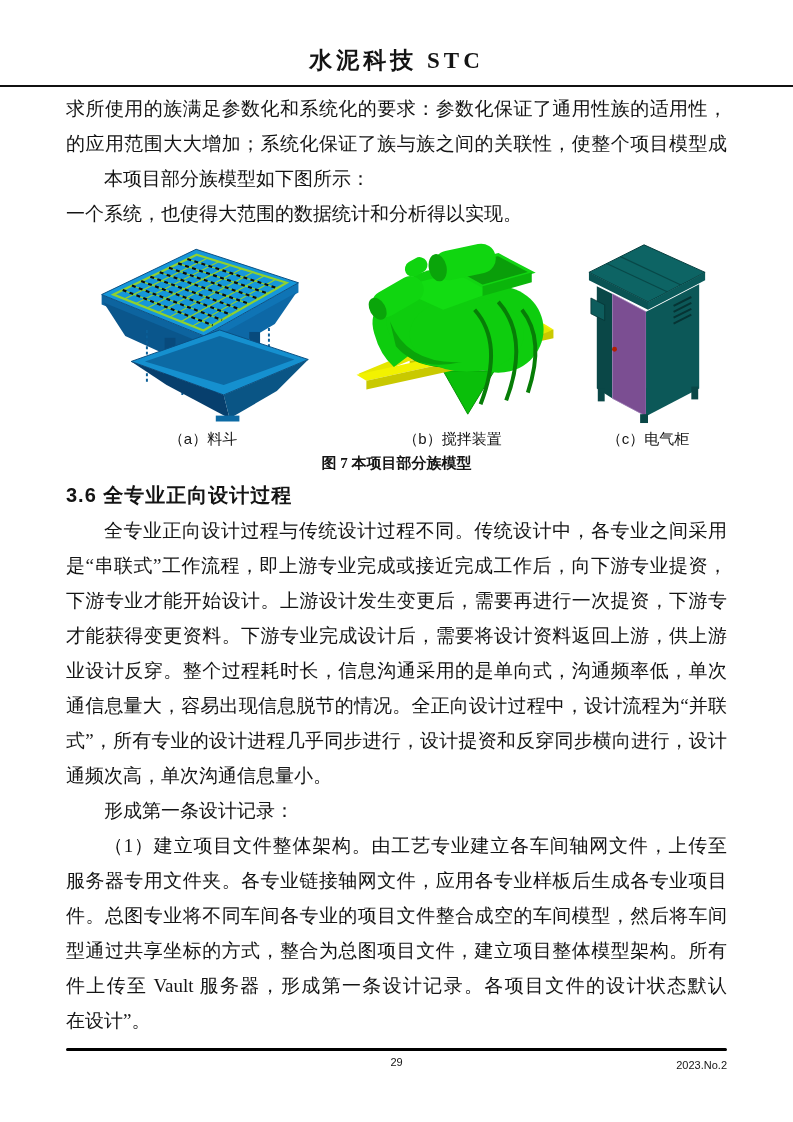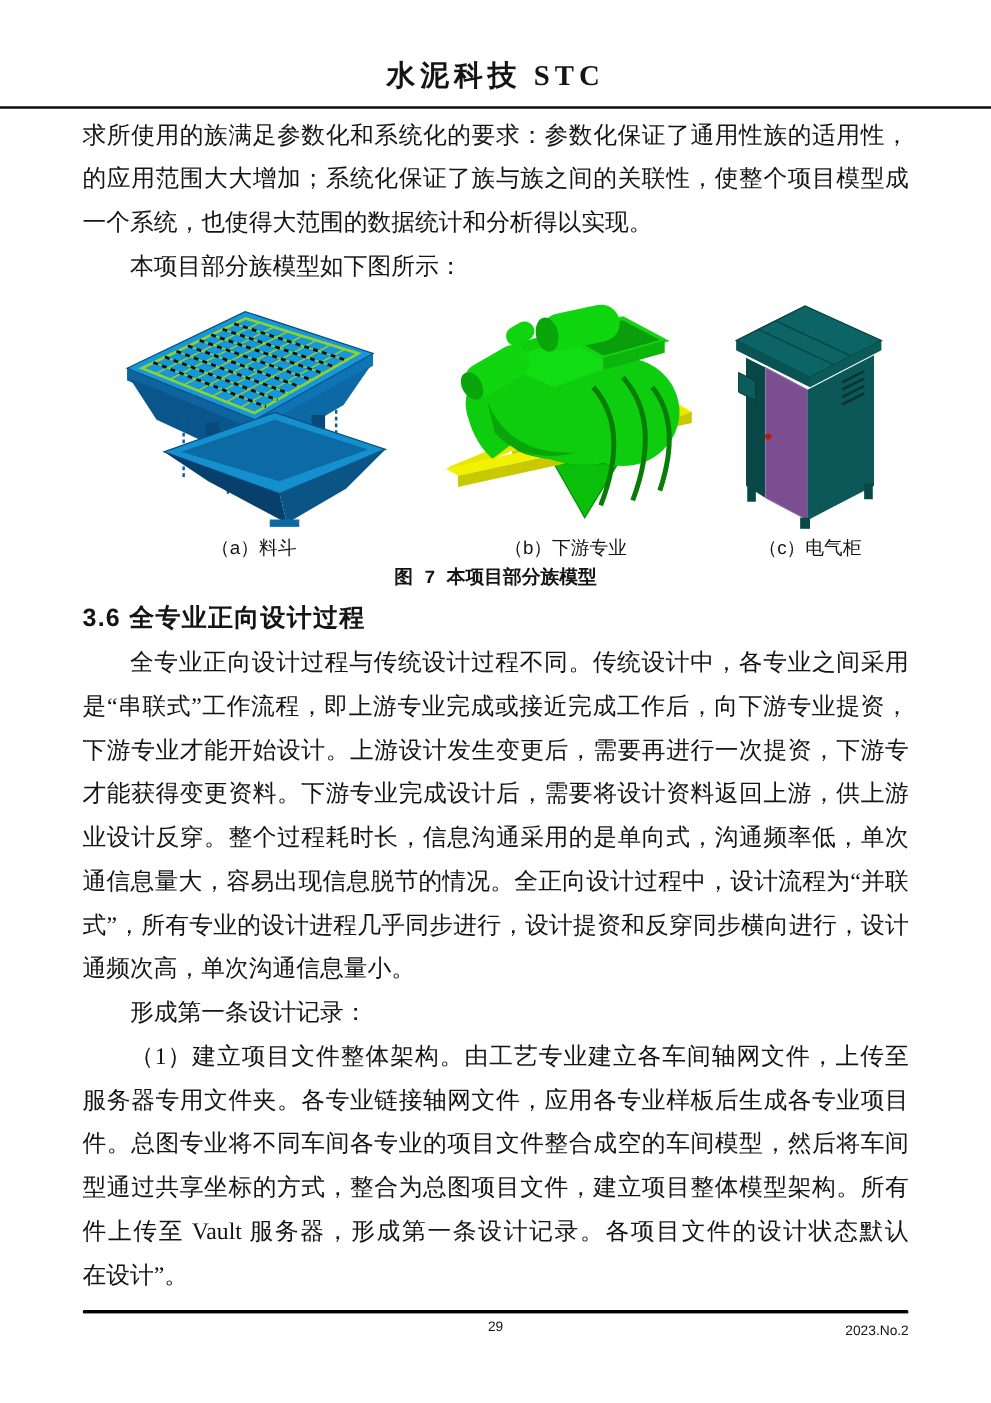--- a/index.html
+++ b/index.html
@@ -16,21 +16,21 @@
         text-align:justify;text-align-last:justify;}
   .line.align-left{text-align:left;text-align-last:left;}
   .line.indent{text-indent:2em;}
 
   .figures{display:flex;justify-content:space-between;align-items:flex-start;
            padding:2px 10px 0 14px;}
   .figure-item{display:flex;flex-direction:column;align-items:center;}
   .figure-item svg{display:block;}
   .fig-label{font-family:"Liberation Sans","DejaVu Sans",sans-serif;font-size:15px;
              line-height:24px;margin-top:2px;}
-  .figure-title{text-align:center;font-family:Liberation Mono, monospace;
+  .figure-title{text-align:center;font-family:Liberation Serif, serif;
                 font-size:15px;font-weight:600;line-height:24px;}
 
   .section-heading{font-family:"Liberation Sans","DejaVu Sans",sans-serif;font-weight:bold;
                    font-size:20px;line-height:30px;letter-spacing:1px;margin:5px 0 3px 0;}
 
   .footer{position:absolute;left:66px;right:66px;top:1048px;}
   .footer-rule{border:none;border-top:3px solid #000;margin:0 0 2px 0;border-radius:2px;}
   .footer-row{position:relative;font-family:"Liberation Sans","DejaVu Sans",sans-serif;
               font-size:11px;line-height:18px;text-align:center;}
   .issue{position:absolute;right:0;top:3px;}
@@ -40,23 +40,23 @@
 
 <div class="page">
 
   <div class="hdr-title">水泥科技 STC</div>
   <hr class="hdr-rule">
 
   <div class="content">
 
     <div class="line">求所使用的族满足参数化和系统化的要求：参数化保证了通用性族的适用性，族</div>
     <div class="line">的应用范围大大增加；系统化保证了族与族之间的关联性，使整个项目模型成为</div>
+    <div class="line align-left indent">本项目部分族模型如下图所示：</div>
+
     <div class="line align-left">一个系统，也使得大范围的数据统计和分析得以实现。</div>
-
-    <div class="line align-left indent">本项目部分族模型如下图所示：</div>
 
     <div class="figures">
 
       <div class="figure-item">
         <svg width="246" height="192" viewBox="0 0 250 190">
 
           <polygon points="126,102 222,48 222,58 126,112" fill="#0f74b5"></polygon>
           <polygon points="22,60 126,102 126,112 22,70" fill="#0d649f"></polygon>
 
           <polygon points="22,60 118,14 222,48 126,102" stroke="#0a4f82" stroke-width="1" fill="#1597da"></polygon>
@@ -119,21 +119,21 @@
           </g>
           <g transform="translate(52,64) rotate(-30)">
             <rect x="-30" y="-14" width="56" height="27" rx="13" fill="#10d610"></rect>
             <ellipse cx="-26" cy="0" rx="8" ry="12" fill="#0aa50a"></ellipse>
           </g>
 
           <path d="M128,78 q30,34 6,96" stroke="#077d07" stroke-width="4" fill="none"></path>
           <path d="M152,70 q32,36 8,100" stroke="#077d07" stroke-width="4" fill="none"></path>
           <path d="M176,78 q24,30 6,84" stroke="#077d07" stroke-width="4" fill="none"></path>
         </svg>
-        <div class="fig-label">（b）下游专业</div>
+        <div class="fig-label">（b）搅拌装置</div>
       </div>
 
       <div class="figure-item">
         <svg width="138" height="192" viewBox="0 0 140 195">
 
           <polygon points="10,40 66,12 128,40 70,70" stroke="#063c3c" stroke-width="1" fill="#0d6464"></polygon>
           <path d="M42,24 L104,53 M28,31 L90,60" stroke="#084848" stroke-width="1.2" fill="none"></path>
           <polygon points="10,40 70,70 70,78 10,48" fill="#0a5353"></polygon>
           <polygon points="70,70 128,40 128,48 70,78" fill="#0b5a5a"></polygon>
 

